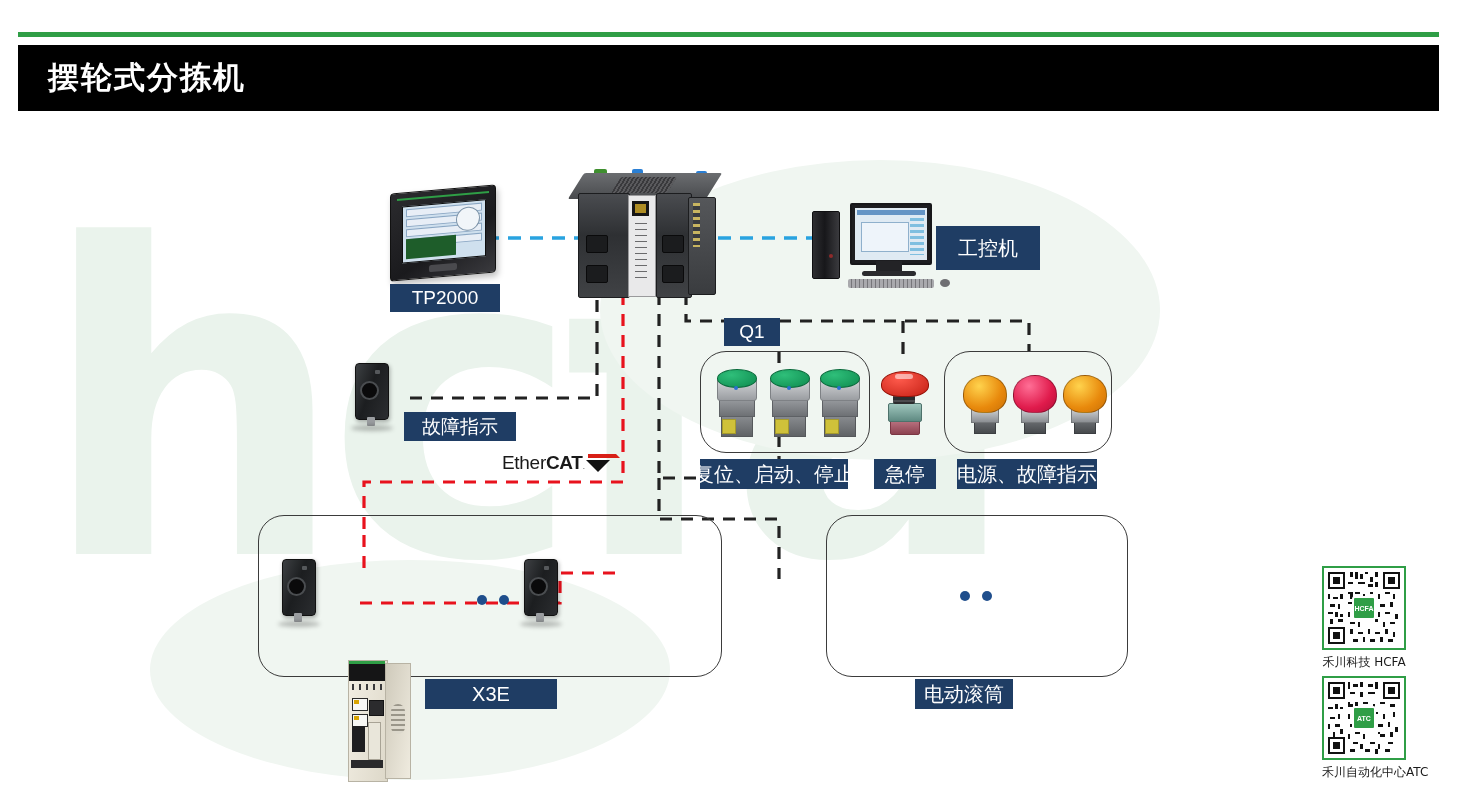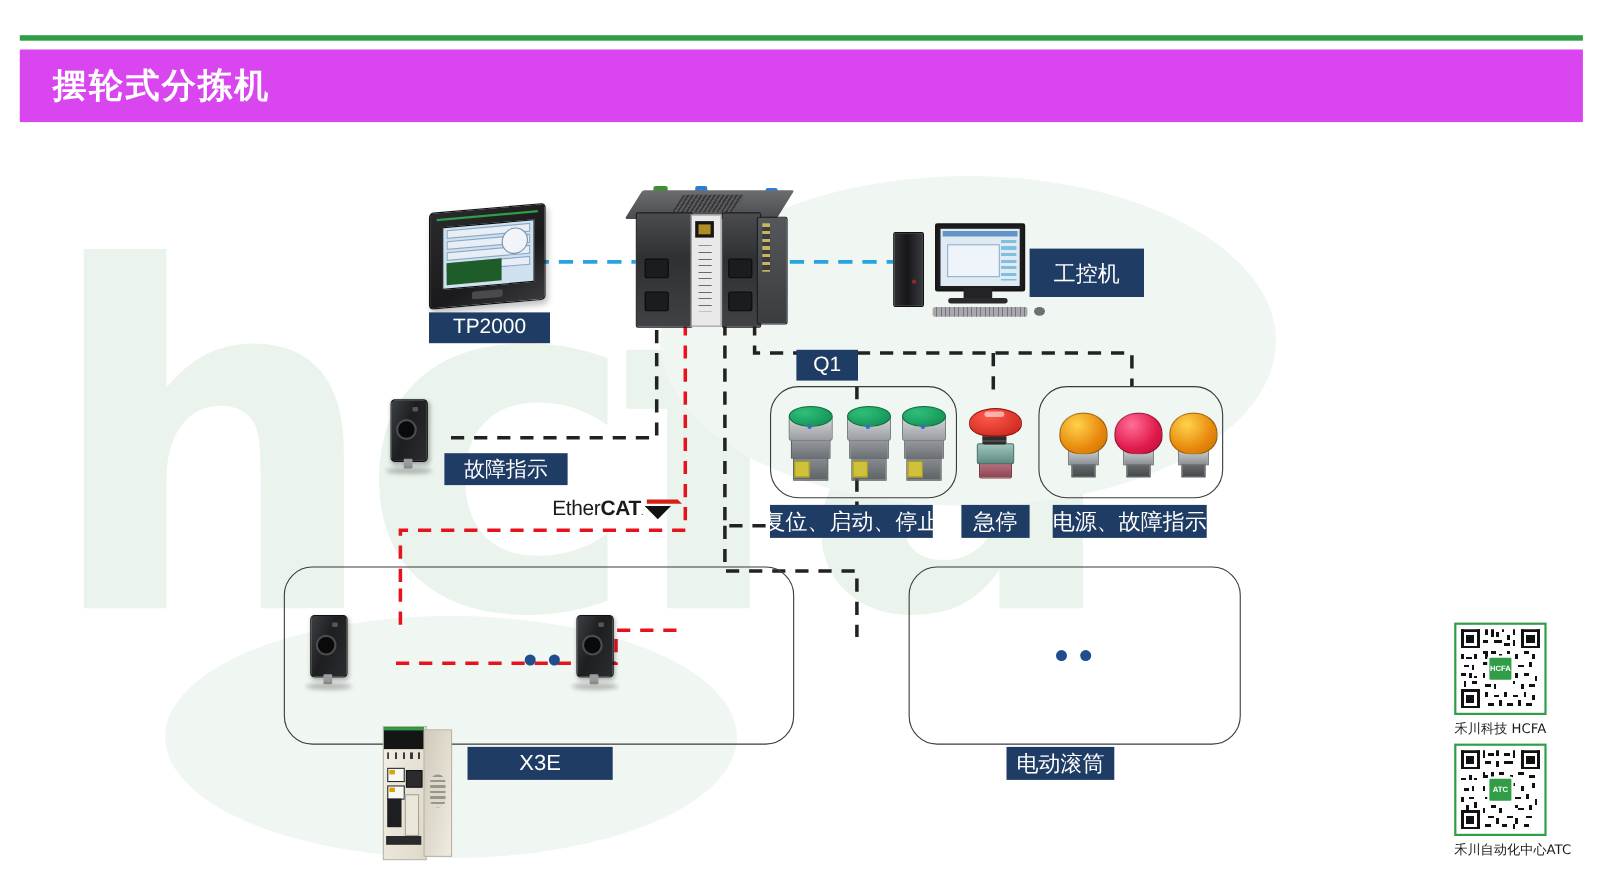--- a/index.html
+++ b/index.html
@@ -16,21 +16,21 @@
     color:#eaf3ec;letter-spacing:-20px;line-height:430px;
     user-select:none;pointer-events:none;z-index:0;white-space:nowrap;
   }
   .wm-ellipse{
     position:absolute;border-radius:50%;background:#f0f6f1;pointer-events:none;z-index:0;
   }
 
   
   .hdr-rule{position:absolute;left:18px;top:32px;width:1421px;height:5px;background:#2f9e46;z-index:5;}
   .header{
-    position:absolute;left:18px;top:45px;width:1421px;height:66px;background:#d946ef;z-index:5;
+    position:absolute;left:18px;top:45px;width:1421px;height:66px;background:#000000;z-index:5;
     display:flex;align-items:center;justify-content:space-between;box-sizing:border-box;
     padding:0 28px 0 30px;
   }
   .header-title{
     color:#ffffff;font-size:31px;font-weight:bold;letter-spacing:2px;
     font-family:"DejaVu Sans","Liberation Sans",sans-serif;
   }
   .header-sub{
     color:#ffffff;font-size:19px;font-weight:bold;letter-spacing:1px;
     font-family:"DejaVu Sans","Liberation Sans",sans-serif;

